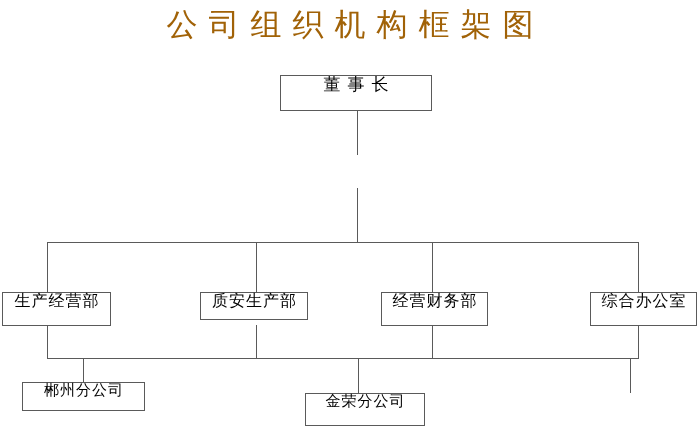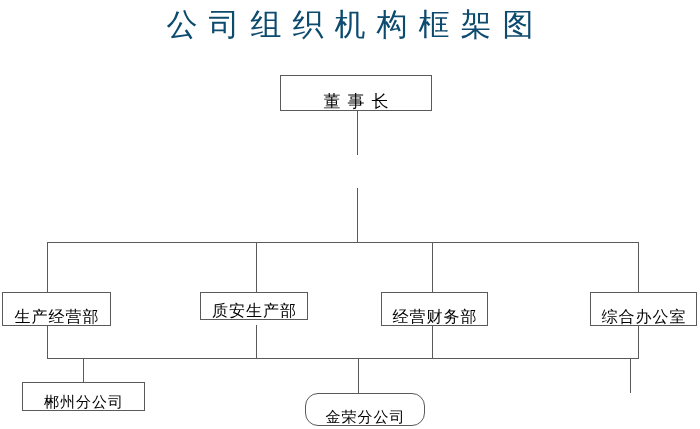--- a/index.html
+++ b/index.html
@@ -27,40 +27,40 @@
     left: 0;
     top: 2px;
     width: 700px;
     text-align: center;
     font-family: "DejaVu Serif", "Liberation Serif", serif;
     font-size: 31px;
     line-height: 44px;
     font-weight: 400;
     letter-spacing: 11px;
     text-indent: 11px;
-    color: #0c4a6e;
+    color: #a16207;
     white-space: nowrap;
   }
 
   
   .line {
     position: absolute;
     background: #5a5a5a;
   }
   .line.h { height: 1px; }
   .line.v { width: 1px; }
 
   
   .node {
     position: absolute;
     box-sizing: border-box;
     border: 1px solid #5a5a5a;
     background: #ffffff;
     display: flex;
-    align-items: flex-end;
+    align-items: flex-start;
     justify-content: center;
     color: #000000;
     white-space: nowrap;
     z-index: 5;
   }
   .node .label {
     display: block;
     line-height: 1;
   }
 
@@ -138,18 +138,18 @@
   </div>
 
   <div class="node level-3" style="left:381px; top:292px; width:107px; height:34px;">
     <span class="label">经营财务部</span>
   </div>
 
   <div class="node level-4" style="left:22px; top:382px; width:123px; height:29px;">
     <span class="label">郴州分公司</span>
   </div>
 
-  <div class="node level-4" style="left:305px; top:393px; width:120px; height:33px;border-radius:13px;">
+  <div class="node level-4" style="left:305px; top:393px; width:120px; height:33px;">
     <span class="label">金荣分公司</span>
   </div>
 
 
 </div>
 
 </body></html>

